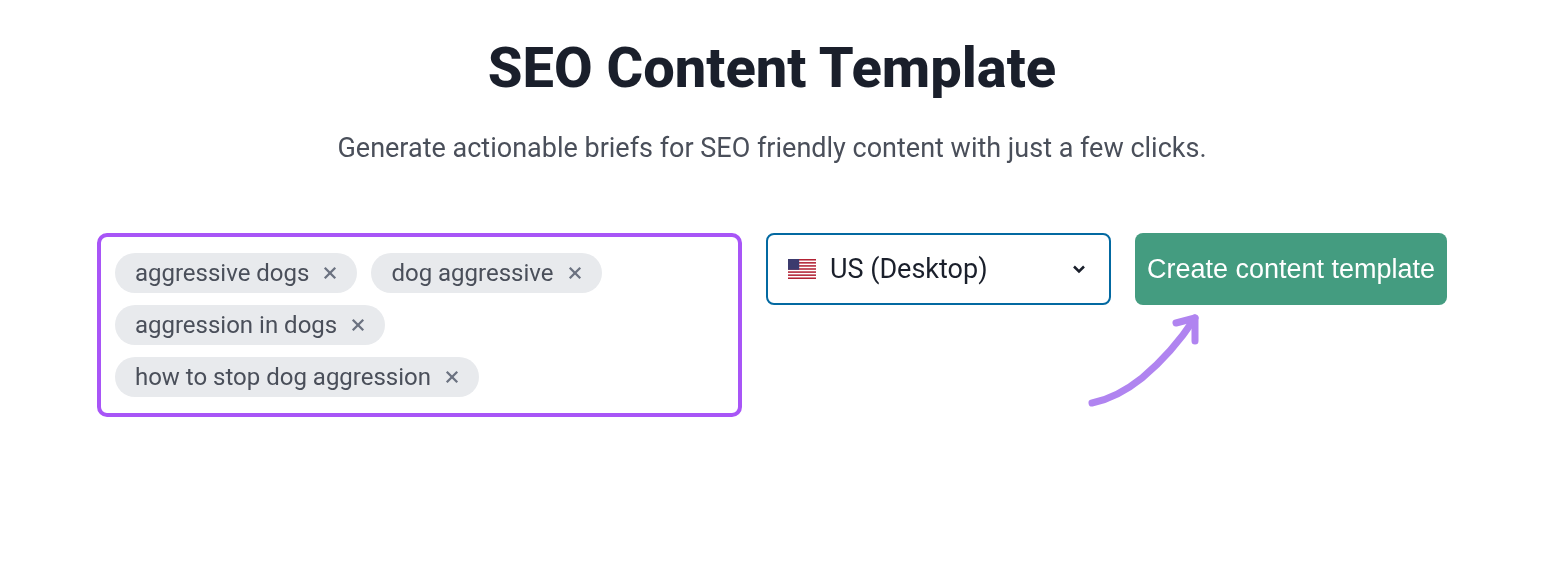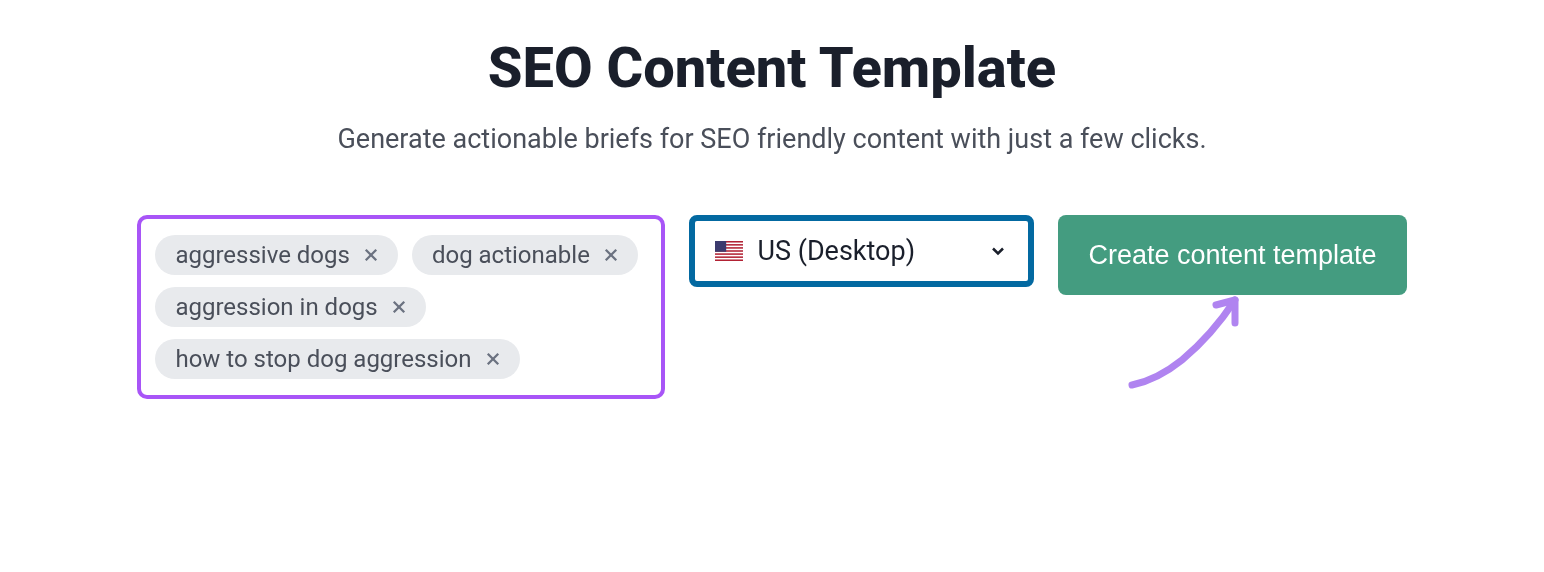--- a/index.html
+++ b/index.html
@@ -12,20 +12,21 @@
       background: #fff;
       width: 1544px;
       height: 572px;
       position: relative;
     }
     .container {
       display: flex;
       flex-direction: column;
       align-items: center;
       padding-top: 35px;
+      gap: 9px;
     }
     .page-title {
       font-size: 56px;
       font-weight: 800;
       color: #1a1f2b;
       text-align: center;
       margin-bottom: 22px;
     }
     .page-subtitle {
       font-size: 27px;
@@ -34,21 +35,21 @@
       text-align: left;
       margin-bottom: 60px;
     }
     .form-row {
       display: flex;
       align-items: flex-start;
       gap: 24px;
       position: relative;
     }
     .tags-input {
-      width: 528px;
+      width: 645px;
       border: 4px solid #a855f7;
       border-radius: 10px;
       padding: 16px 14px;
       display: flex;
       flex-wrap: wrap;
       gap: 12px 14px;
       background: #fff;
     }
     .tag {
       background: #e8eaed;
@@ -74,21 +75,21 @@
     }
     .tag-close svg {
       width: 18px;
       height: 18px;
       stroke: #6b7280;
       stroke-width: 3;
     }
     .region-select {
       width: 345px;
       height: 72px;
-      border: 6px solid #0369a1;
+      border: 2px solid #0369a1;
       border-radius: 8px;
       display: flex;
       align-items: center;
       padding: 0 20px;
       gap: 14px;
       cursor: pointer;
       background: #fff;
     }
     .flag-icon {
       width: 28px;
@@ -110,27 +111,27 @@
       height: 20px;
     }
     .chevron-icon svg {
       width: 100%;
       height: 100%;
       stroke: #1a1f2b;
       stroke-width: 3;
       fill: none;
     }
     .create-button {
-      height: 80px;
+      height: 72px;
       background: #3d9970;
       background: #449c80;
       color: #fff;
       border: none;
       border-radius: 8px;
-      padding: 0 30px;
+      padding: 0 12px;
       font-size: 27px;
       font-weight: 400;
       cursor: pointer;
     }
     .arrow-annotation {
       position: absolute;
       left: 980px;
       top: 70px;
       width: 150px;
       height: 110px;
@@ -154,21 +155,21 @@
       <span class="tag">
         <span class="tag-label">aggressive dogs</span>
         <span class="tag-close">
           <svg viewBox="0 0 24 24">
               <line x1="5" y1="5" x2="19" y2="19"></line>
               <line x1="19" y1="5" x2="5" y2="19"></line>
             </svg>
         </span>
       </span>
       <span class="tag">
-        <span class="tag-label">dog actionable</span>
+        <span class="tag-label">dog aggressive</span>
         <span class="tag-close">
           <svg viewBox="0 0 24 24">
               <line x1="5" y1="5" x2="19" y2="19"></line>
               <line x1="19" y1="5" x2="5" y2="19"></line>
             </svg>
         </span>
       </span>
       <span class="tag">
         <span class="tag-label">aggression in dogs</span>
         <span class="tag-close">

